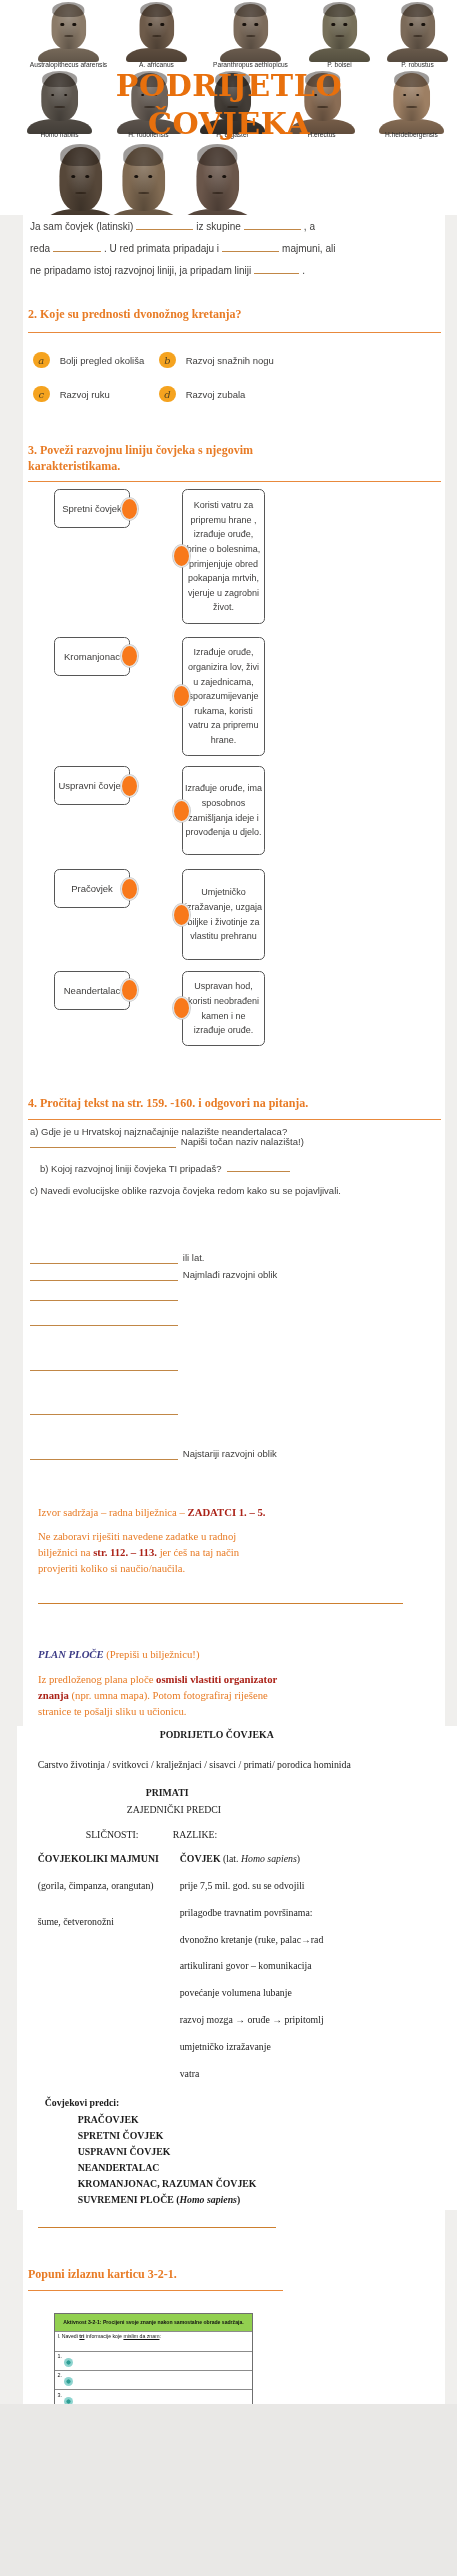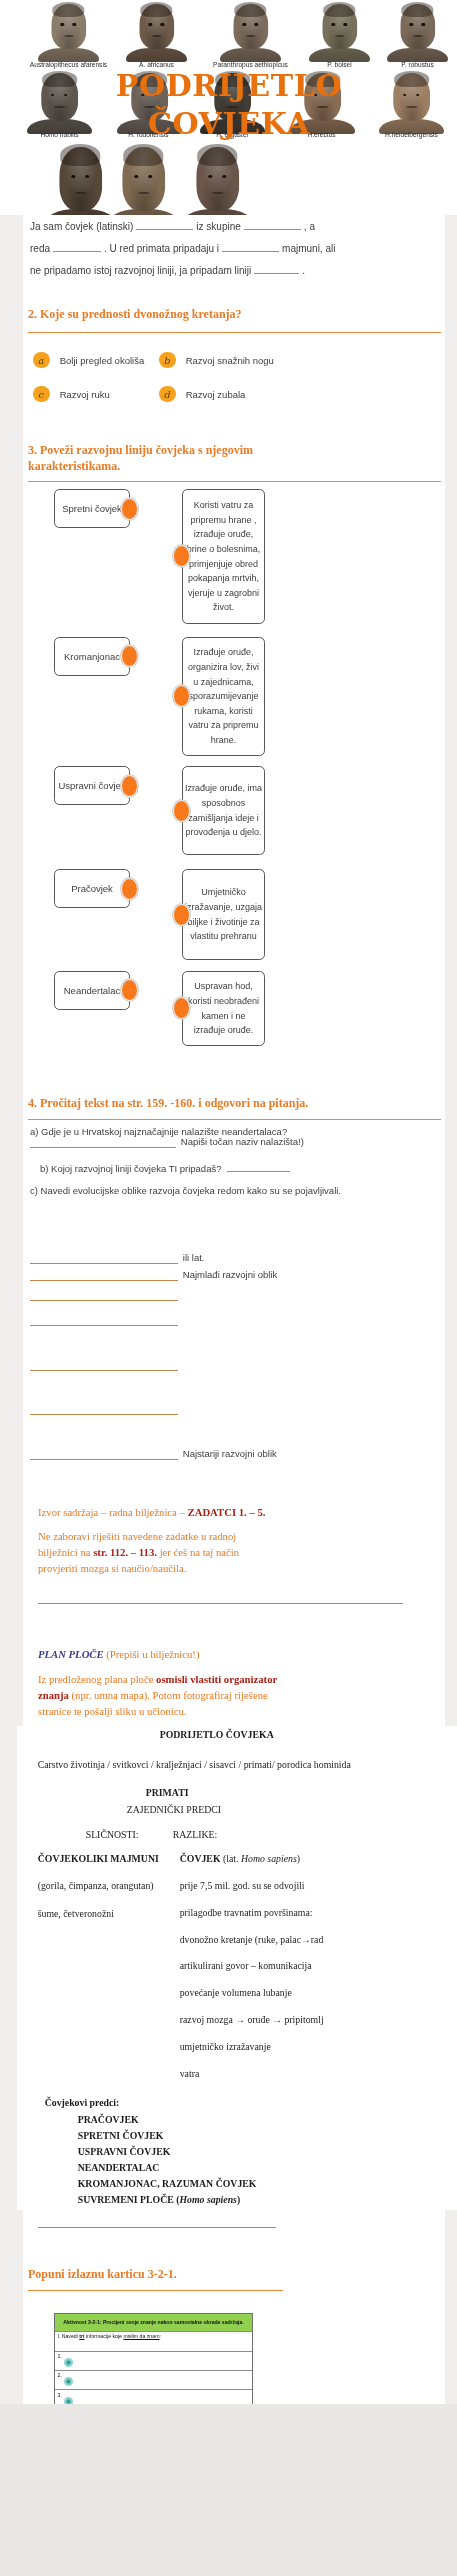--- a/index.html
+++ b/index.html
@@ -322,21 +322,21 @@
         <span class="aline" style="width: 148px;"></span>
         <span class="note">Najstariji razvojni oblik</span>
       </div>
     </div>
 
   <div id="srcnote">
       <div class="serif-note" style="left: 38px; top: 1504px;"><span>Izvor sadržaja – radna bilježnica – </span><span class="b maroon">ZADATCI 1. – 5.</span></div>
       <div class="serif-note" style="left: 38px; top: 1528px;">
         <div><span>Ne zaboravi riješiti navedene zadatke u radnoj</span></div>
         <div><span>bilježnici na </span><span class="b maroon">str. 112. – 113.</span><span> jer ćeš na taj način</span></div>
-        <div><span>provjeriti mozga si naučio/naučila.</span></div>
+        <div><span>provjeriti koliko si naučio/naučila.</span></div>
       </div>
     </div>
   <div class="divider" style="left:38px;top:1603px;width:365px;"></div>
   <div id="plan">
       <div class="serif-note" style="left: 38px; top: 1646px;"><span class="b navy">PLAN PLOČE</span><span> (Prepiši u bilježnicu!)</span></div>
       <div class="serif-note" style="left: 38px; top: 1671px;">
         <div><span>Iz predloženog plana ploče </span><span class="b maroon">osmisli vlastiti organizator</span></div>
         <div><span class="b maroon">znanja</span><span> (npr. umna mapa). Potom fotografiraj riješene</span></div>
         <div><span>stranice te pošalji sliku u učionicu.</span></div>
       </div>
@@ -345,21 +345,21 @@
   <div class="doc">
     <div class="doc-line b" style="left:143px;top:3px;">PODRIJETLO ČOVJEKA</div>
     <div class="doc-line" style="left:21px;top:33px;">Carstvo životinja / svitkovci / kralježnjaci / sisavci / primati/ porodica hominida</div>
     <div class="doc-line b" style="left:129px;top:61px;">PRIMATI</div>
     <div class="doc-line" style="left:110px;top:78px;">ZAJEDNIČKI PREDCI</div>
     <div class="doc-line" style="left:69px;top:103px;">SLIČNOSTI:</div>
     <div class="doc-line" style="left:156px;top:103px;">RAZLIKE:</div>
     <div id="doccols">
         <div class="doc-line" style="left: 21px; top: 127px;"><span class="b">ČOVJEKOLIKI MAJMUNI</span></div>
         <div class="doc-line" style="left: 21px; top: 154px;"><span>(gorila, čimpanza, orangutan)</span></div>
-        <div class="doc-line" style="left: 21px; top: 182px;"><span>šume, četveronožni</span></div>
+        <div class="doc-line" style="left: 21px; top: 190px;"><span>šume, četveronožni</span></div>
         <div class="doc-line" style="left: 163px; top: 127px;"><span class="b">ČOVJEK </span><span>(lat. </span><span class="i">Homo sapiens</span><span>)</span></div>
         <div class="doc-line" style="left: 163px; top: 154px;"><span>prije 7,5 mil. god. su se odvojili</span></div>
         <div class="doc-line" style="left: 163px; top: 181px;"><span>prilagodbe travnatim površinama:</span></div>
         <div class="doc-line" style="left: 163px; top: 208px;"><span>dvonožno kretanje (ruke, palac→rad</span></div>
         <div class="doc-line" style="left: 163px; top: 234px;"><span>artikulirani govor – komunikacija</span></div>
         <div class="doc-line" style="left: 163px; top: 261px;"><span>povećanje volumena lubanje</span></div>
         <div class="doc-line" style="left: 163px; top: 288px;"><span>razvoj mozga → oruđe → pripitomlj</span></div>
         <div class="doc-line" style="left: 163px; top: 315px;"><span>umjetničko izražavanje</span></div>
         <div class="doc-line" style="left: 163px; top: 342px;"><span>vatra</span></div>
       </div>

